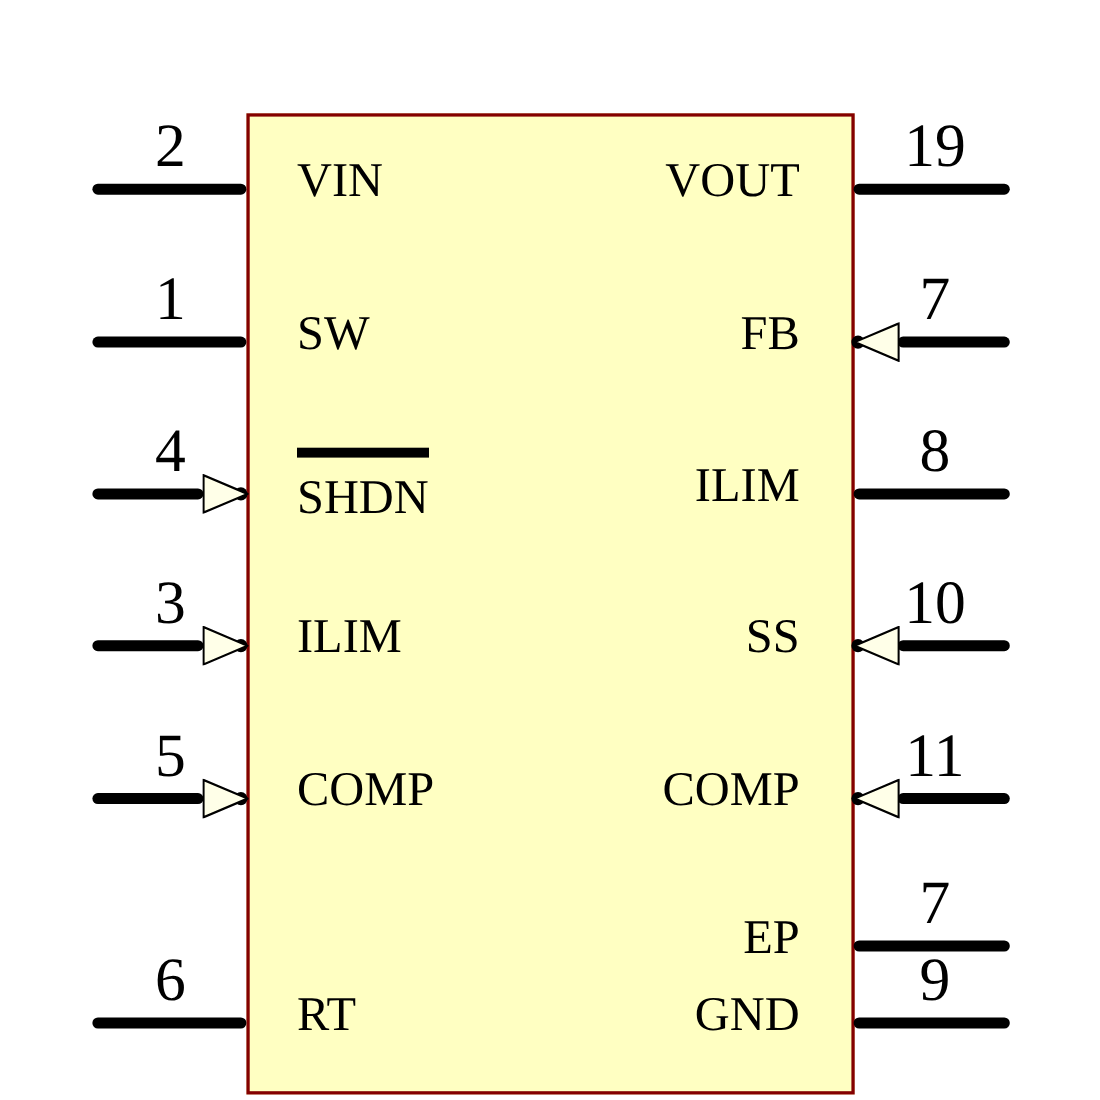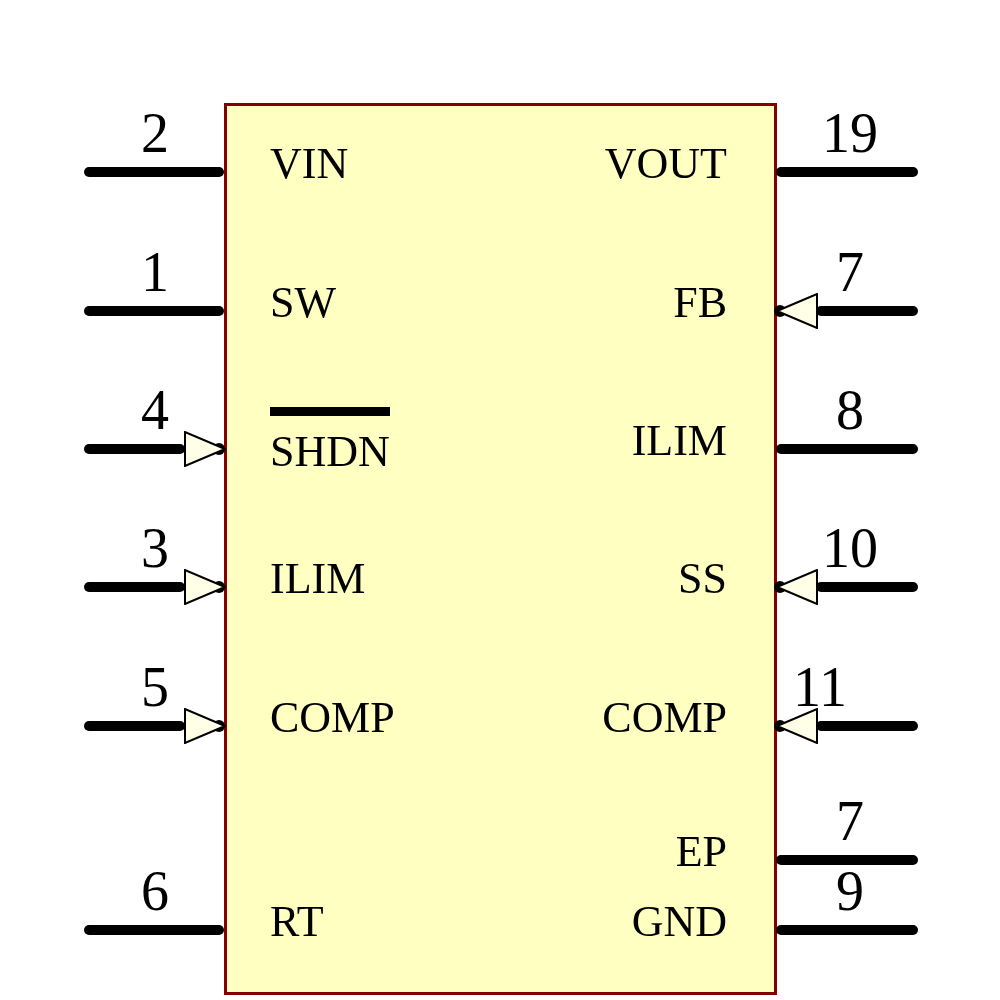--- a/index.html
+++ b/index.html
@@ -145,21 +145,21 @@
     <div class="num" style="left:779px;top:520px">10</div>
     <div class="label right" style="right:273px;top:557px">SS</div>
   </div>
 
   <div>
     <div class="wire" style="left:816px;top:721px;width:102px"></div>
     <div class="dot" style="left:774px;top:720px"></div>
     <svg class="tri" style="left:776px;top:708px" width="42" height="36">
         <polygon points="41,1 41,35 1,18"></polygon>
       </svg>
-    <div class="num" style="left:749px;top:659px">11</div>
+    <div class="num" style="left:779px;top:659px">11</div>
     <div class="label right" style="right:273px;top:696px">COMP</div>
   </div>
 
   <div>
     <div class="wire" style="left:776px;top:855px;width:142px"></div>
     <div class="num" style="left:779px;top:793px">7</div>
     <div class="label right" style="right:273px;top:830px">EP</div>
   </div>
 
   <div>

